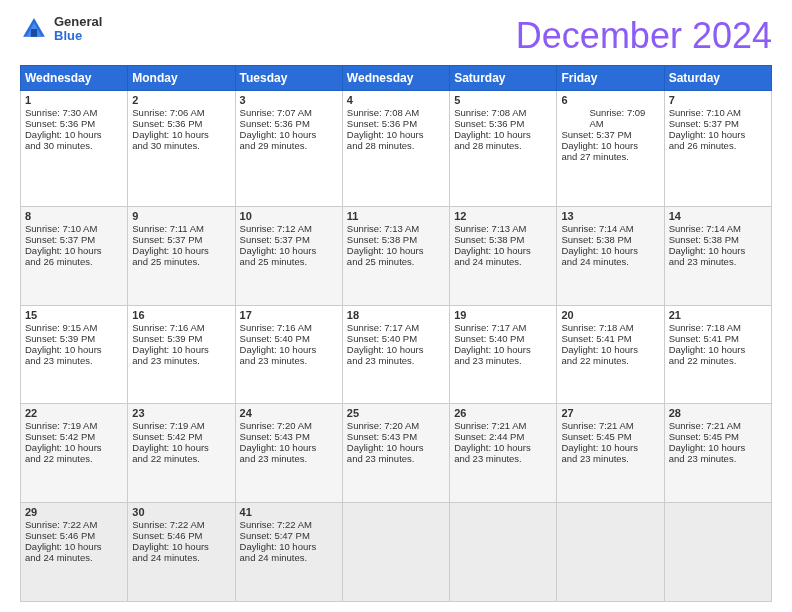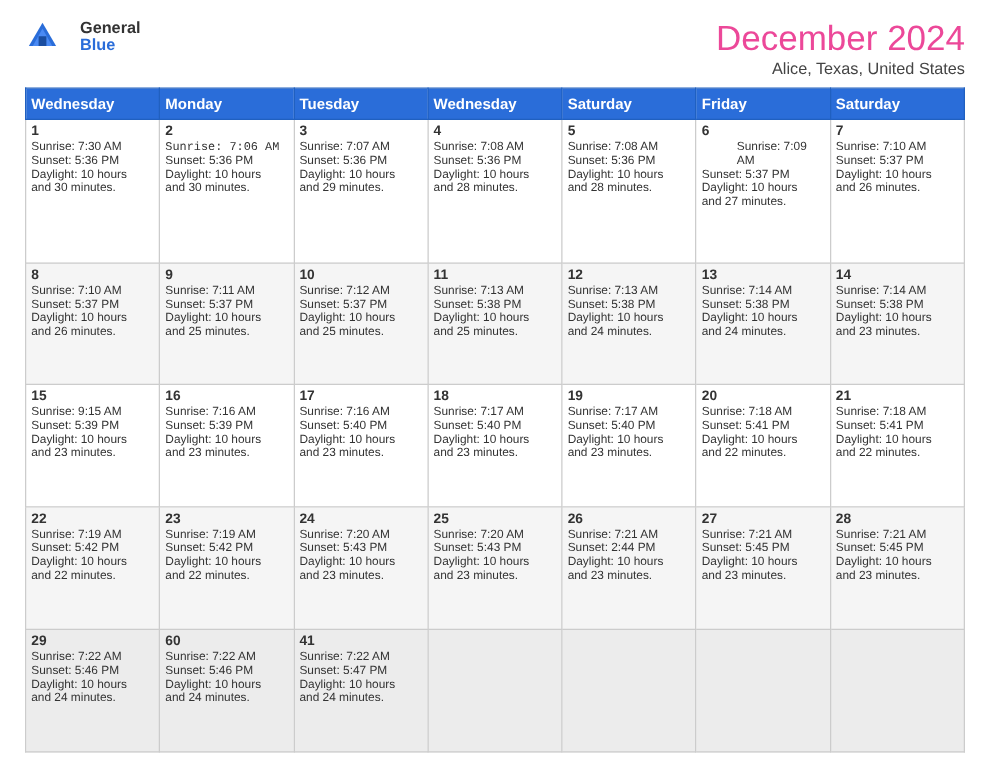--- a/index.html
+++ b/index.html
@@ -19,40 +19,40 @@
     }
     .header {
       display: flex;
       justify-content: space-between;
       align-items: flex-start;
       margin-bottom: 8px;
     }
     .logo {
       display: flex;
       align-items: center;
-      gap: 16px;
+      gap: 6px;
     }
     .logo-text {
       font-size: 13px;
       font-weight: bold;
       line-height: 1.1;
     }
     .logo-text .general { color: #333; }
     .logo-text .blue { color: #2a6dd9; }
     .logo-icon {
       width: 28px;
       height: 28px;
     }
     .title-block {
       text-align: right;
     }
     .month-title {
-      font-size: 28px;
+      font-size: 36px;
       font-weight: normal;
-      color: #ec4899;
+      color: #8b5cf6;
       margin-left: 17px;
     }
     .location {
       font-size: 13px;
       color: #444;
     }
     .calendar {
       flex: 1;
       border: 1px solid #ccc;
       border-collapse: collapse;
@@ -103,21 +103,20 @@
         <polygon points="18,10 28,28 8,28" fill="#4a8af4"></polygon>
         <rect x="14" y="18" width="8" height="10" fill="#1a4da0"></rect>
       </svg>
       <div class="logo-text">
         <span class="general">General</span><br>
         <span class="blue">Blue</span>
       </div>
     </div>
     <div class="title-block">
       <div class="month-title">December 2024</div>
-      <div class="location">Alice, Texas, United States</div>
     </div>
   </div>
 
   <table class="calendar" id="calendar-table">
     <thead>
       <tr id="header-row">
           <th>Wednesday</th>
           <th>Monday</th>
           <th>Tuesday</th>
           <th>Wednesday</th>
@@ -130,21 +129,21 @@
     <tr>
           <td>
             <span class="day-num">1</span>
             <span style="display: block;">Sunrise: 7:30 AM</span>
             <span style="display: block;">Sunset: 5:36 PM</span>
             <span style="display: block;">Daylight: 10 hours</span>
             <span style="display: block;">and 30 minutes.</span>
           </td>
           <td>
             <span class="day-num">2</span>
-            <span style="display: block; font-family: Liberation Mono, monospace;">Sunrise: 7:06 AM</span>
+            <span style="display: block;">Sunrise: 7:06 AM</span>
             <span style="display: block;">Sunset: 5:36 PM</span>
             <span style="display: block;">Daylight: 10 hours</span>
             <span style="display: block;">and 30 minutes.</span>
           </td>
           <td>
             <span class="day-num">3</span>
             <span style="display: block;">Sunrise: 7:07 AM</span>
             <span style="display: block;">Sunset: 5:36 PM</span>
             <span style="display: block;">Daylight: 10 hours</span>
             <span style="display: block;">and 29 minutes.</span>
@@ -333,21 +332,21 @@
         </tr>
         <tr class="last-row">
           <td>
             <span class="day-num">29</span>
             <span style="display: block;">Sunrise: 7:22 AM</span>
             <span style="display: block;">Sunset: 5:46 PM</span>
             <span style="display: block;">Daylight: 10 hours</span>
             <span style="display: block;">and 24 minutes.</span>
           </td>
           <td>
-            <span class="day-num">60</span>
+            <span class="day-num">30</span>
             <span style="display: block;">Sunrise: 7:22 AM</span>
             <span style="display: block;">Sunset: 5:46 PM</span>
             <span style="display: block;">Daylight: 10 hours</span>
             <span style="display: block;">and 24 minutes.</span>
           </td>
           <td>
             <span class="day-num">41</span>
             <span style="display: block;">Sunrise: 7:22 AM</span>
             <span style="display: block;">Sunset: 5:47 PM</span>
             <span style="display: block;">Daylight: 10 hours</span>

